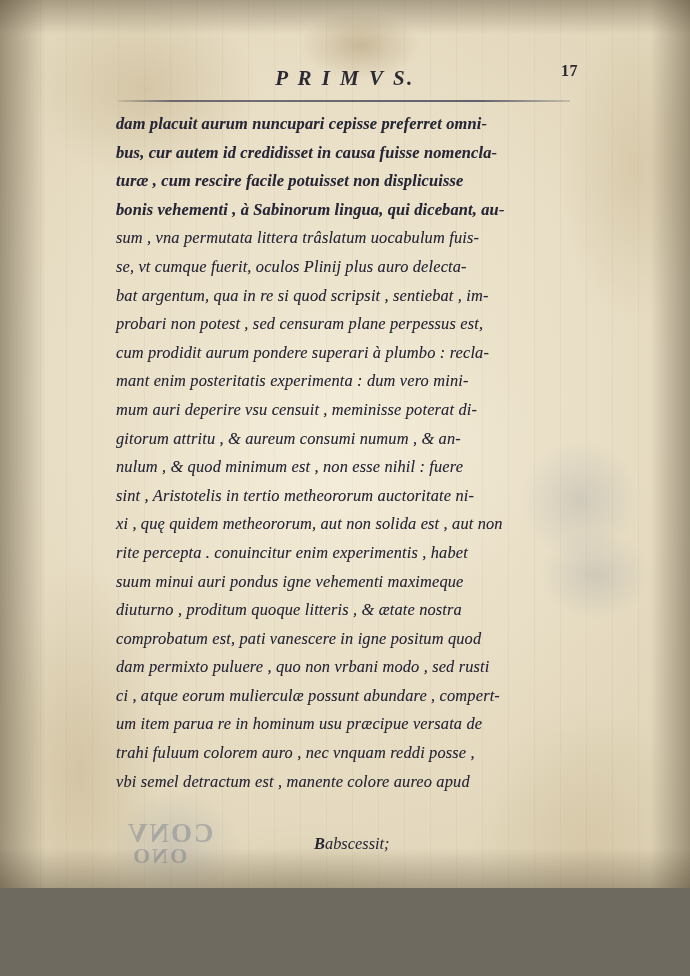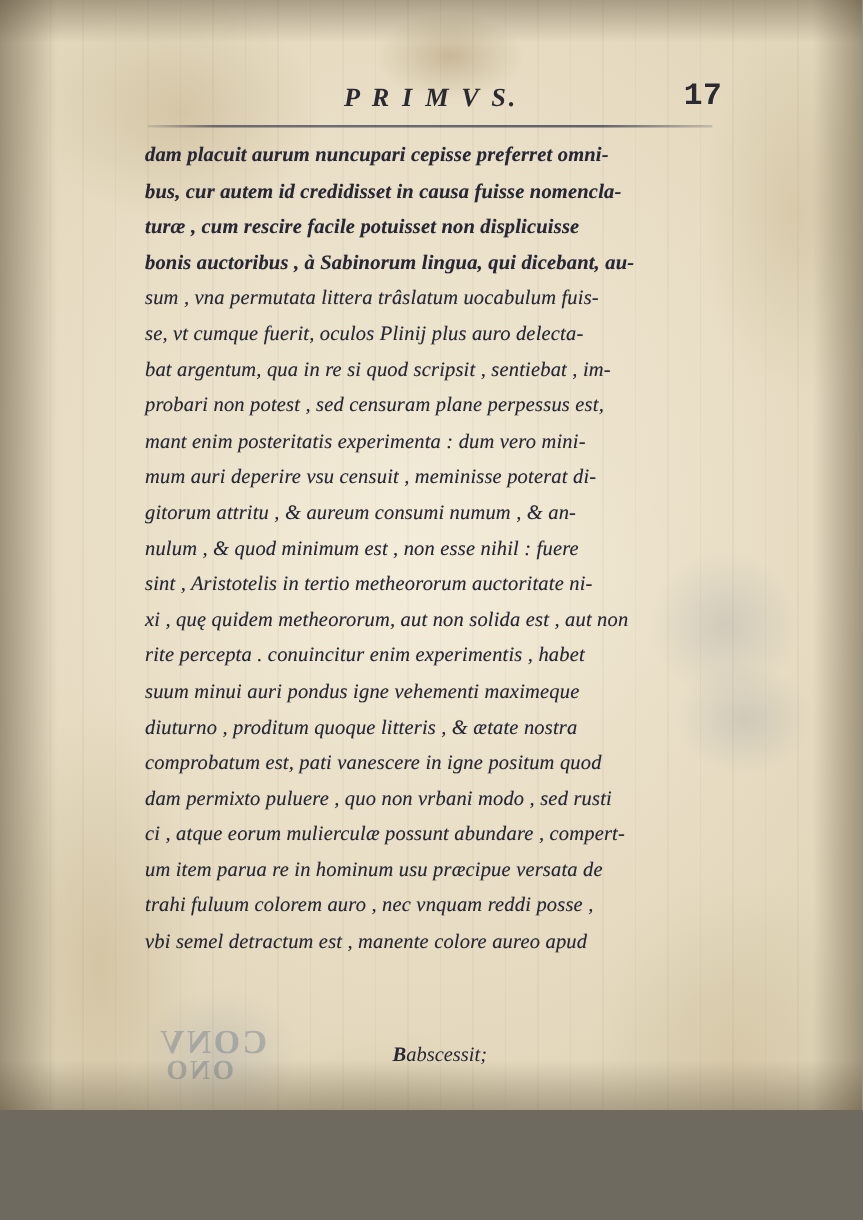--- a/index.html
+++ b/index.html
@@ -88,22 +88,22 @@
     font-style: italic;
     font-size: 21px;
     letter-spacing: 2.5px;
     color: #2b2a33;
     font-weight: 700;
   }
   #folio {
     position: absolute;
     right: 112px;
     top: 62px;
-    font-family: Liberation Mono, monospace;
-    font-size: 25px;
+    font-family: Liberation Serif, serif;
+    font-size: 16px;
     font-weight: 700;
     color: #2b2a33;
     letter-spacing: 0.5px;
   }
 
   
   #rule {
     position: absolute;
     left: 118px; top: 100px;
     width: 452px; height: 2px;
@@ -197,25 +197,26 @@
   <div id="header">
     <span class="runhead">P R I M V S.</span>
   </div>
   <div id="folio">17</div>
   <div id="rule"></div>
 
   <div id="textblock">
     <div class="line bold">dam placuit aurum nuncupari cepisse preferret omni-</div>
     <div class="line bold">bus, cur autem id credidisset in causa fuisse nomencla-</div>
     <div class="line bold">turæ , cum rescire facile potuisset non displicuisse</div>
-    <div class="line bold">bonis auctoribus , à Sabinorum lingua, qui dicebant, au-</div>
+    <div class="line bold">bonis vehementi , à Sabinorum lingua, qui dicebant, au-</div>
     <div class="line">sum , vna permutata littera trâslatum uocabulum fuis-</div>
     <div class="line">se, vt cumque fuerit, oculos Plinij plus auro delecta-</div>
     <div class="line">bat argentum, qua in re si quod scripsit , sentiebat , im-</div>
     <div class="line">probari non potest , sed censuram plane perpessus est,</div>
+    <div class="line">cum prodidit aurum pondere superari à plumbo : recla-</div>
     <div class="line">mant enim posteritatis experimenta : dum vero mini-</div>
     <div class="line">mum auri deperire vsu censuit , meminisse poterat di-</div>
     <div class="line">gitorum attritu , &amp; aureum consumi numum , &amp; an-</div>
     <div class="line">nulum , &amp; quod minimum est , non esse nihil : fuere</div>
     <div class="line">sint , Aristotelis in tertio metheororum auctoritate ni-</div>
     <div class="line">xi , quę quidem metheororum, aut non solida est , aut non</div>
     <div class="line">rite percepta . conuincitur enim experimentis , habet</div>
     <div class="line">suum minui auri pondus igne vehementi maximeque</div>
     <div class="line">diuturno , proditum quoque litteris , &amp; ætate nostra</div>
     <div class="line">comprobatum est, pati vanescere in igne positum quod</div>

